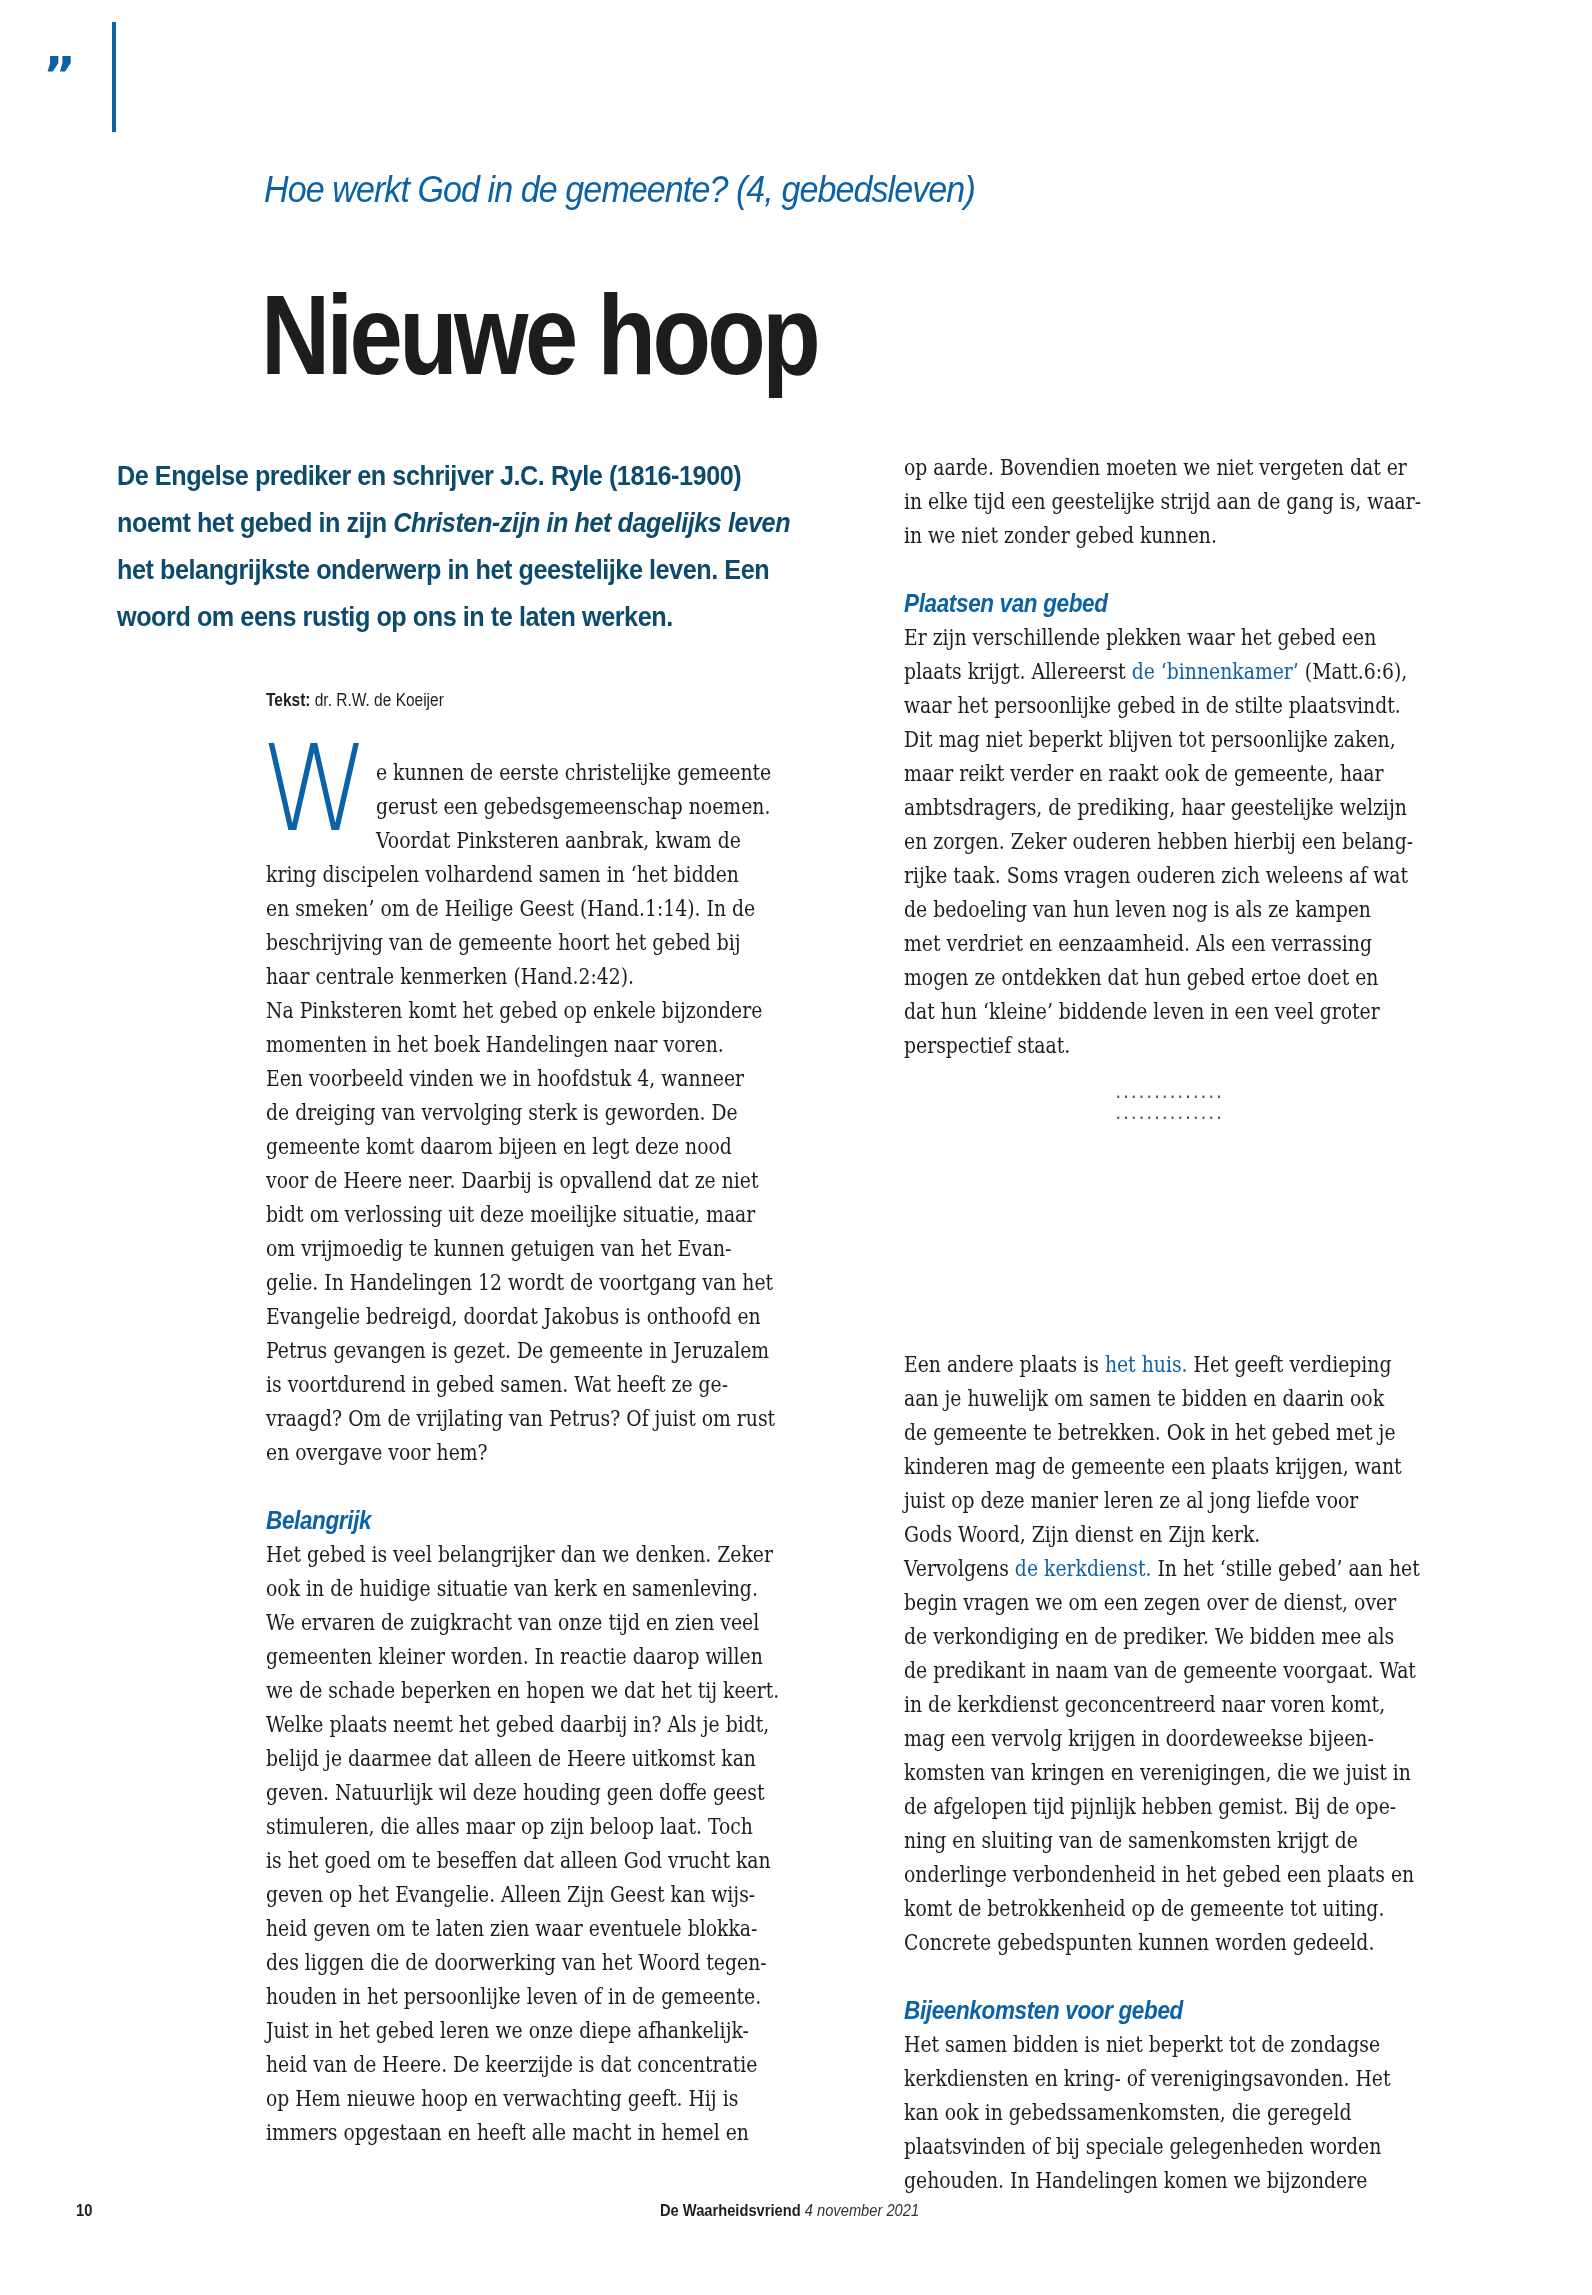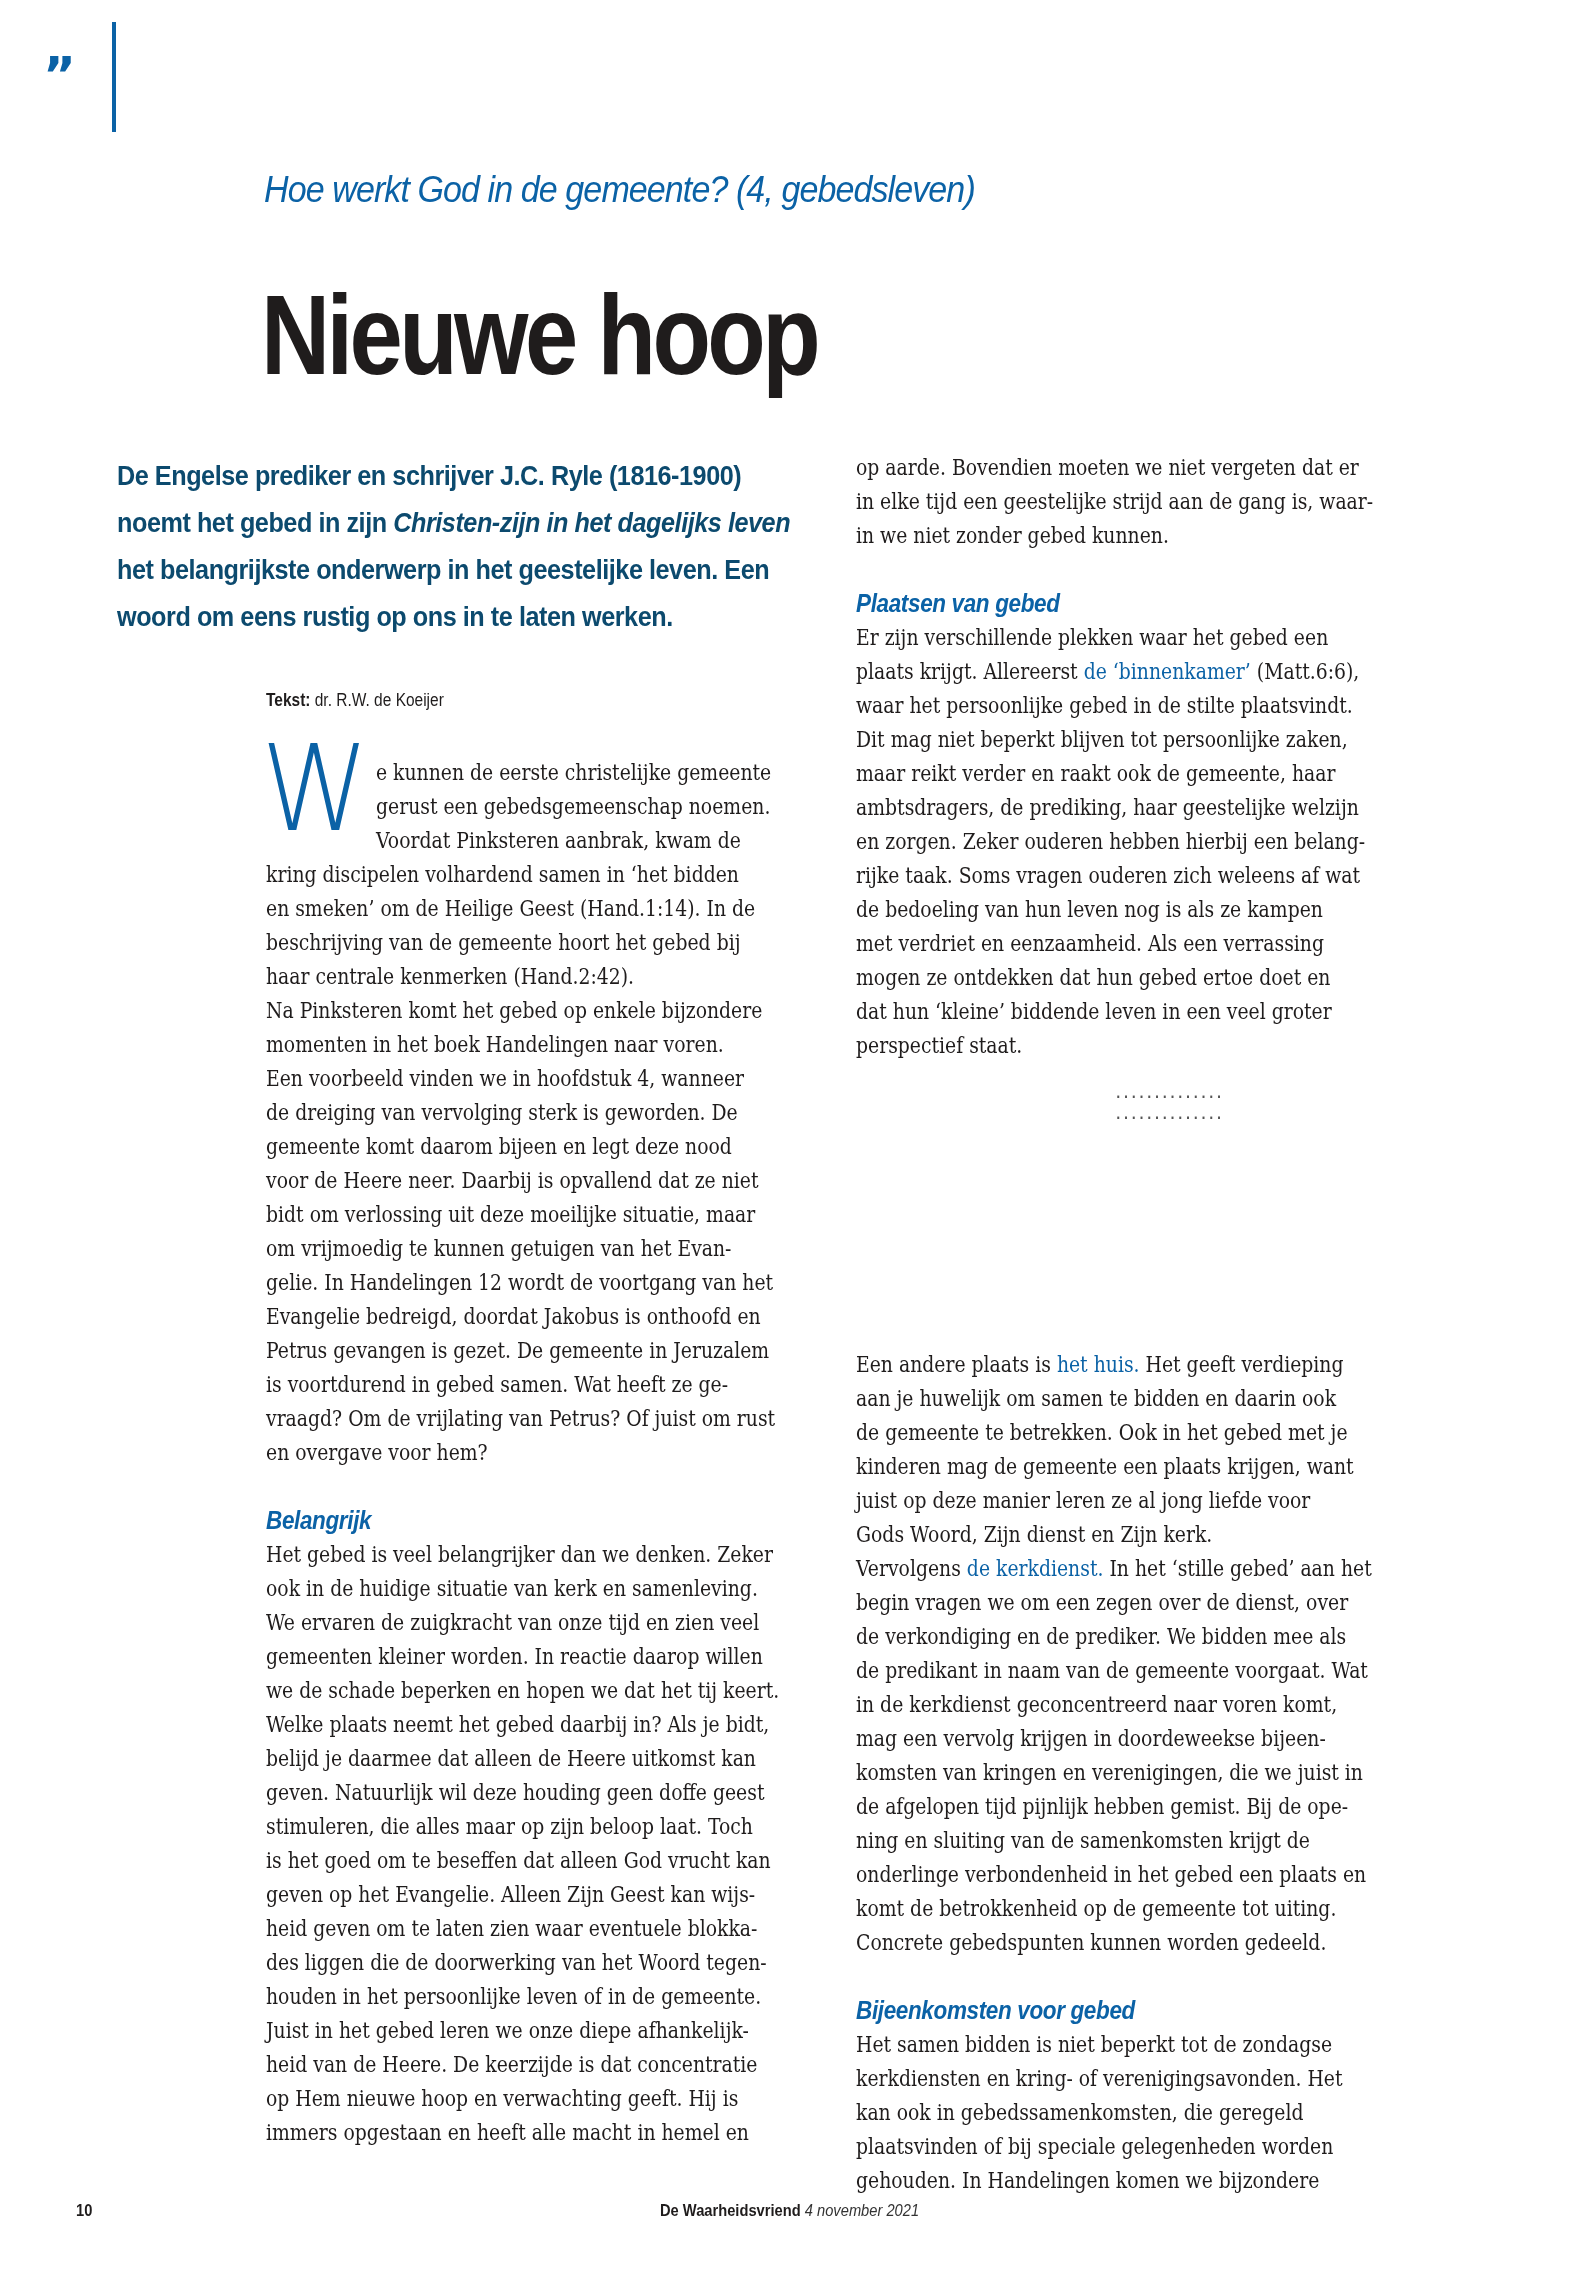--- a/index.html
+++ b/index.html
@@ -17,21 +17,21 @@
 
   #byline { position:absolute; left:266px; top:690px; font-family:"Liberation Sans", sans-serif; font-size:18px; color:#1f1c1c; white-space:nowrap; transform:scaleX(0.86); transform-origin:left top; }
   #byline b { font-weight:bold; }
 
   .col { position:absolute; font-family:"DejaVu Serif", "Liberation Serif", serif; font-size:22.4px; line-height:34px; color:#1f1c1c; }
   .col .l { display:block; white-space:nowrap; transform:scaleX(0.84); transform-origin:left top; }
   .col .h { display:block; white-space:nowrap; font-family:"Liberation Sans", sans-serif; font-weight:bold; font-style:italic; font-size:25px; color:#0b62a6; letter-spacing:-0.4px; transform:scaleX(0.90); transform-origin:left top; margin-top:34px; }
   .link { color:#0b62a6; }
 
   #col1 { left:266px; top:755px; width:587px; }
-  #col2 { left:856px; top:450px; width:587px; }
+  #col2 { left:904px; top:450px; width:587px; }
 
   #dropcap { position:absolute; left:261px; top:730px; font-family:"DejaVu Sans", sans-serif; font-weight:200; font-size:119px; line-height:119px; color:#0b62a6; transform:scaleX(0.92); transform-origin:left top; }
   #col1 .indent { padding-left:110px; }
 
   #pullquote { position:absolute; left:872px; top:1081px; width:595px; text-align:center; }
   #pullquote .dots { font-family:"DejaVu Sans", sans-serif; font-size:19px; color:#555; letter-spacing:1.7px; line-height:21px; }
   #pullquote .q { font-family:"Liberation Sans", sans-serif; font-style:italic; font-size:40px; line-height:54px; color:#0b62a6; letter-spacing:-0.9px; margin:22.4px 0 17.3px; }
   #pullquote .q span { display:block; white-space:nowrap; transform:scaleX(0.88); }
 
   #footer-page { position:absolute; left:76px; top:2200px; font-family:"Liberation Sans", sans-serif; font-weight:bold; font-size:17.3px; color:#1f1c1c; transform:scaleX(0.85); transform-origin:left top; }

